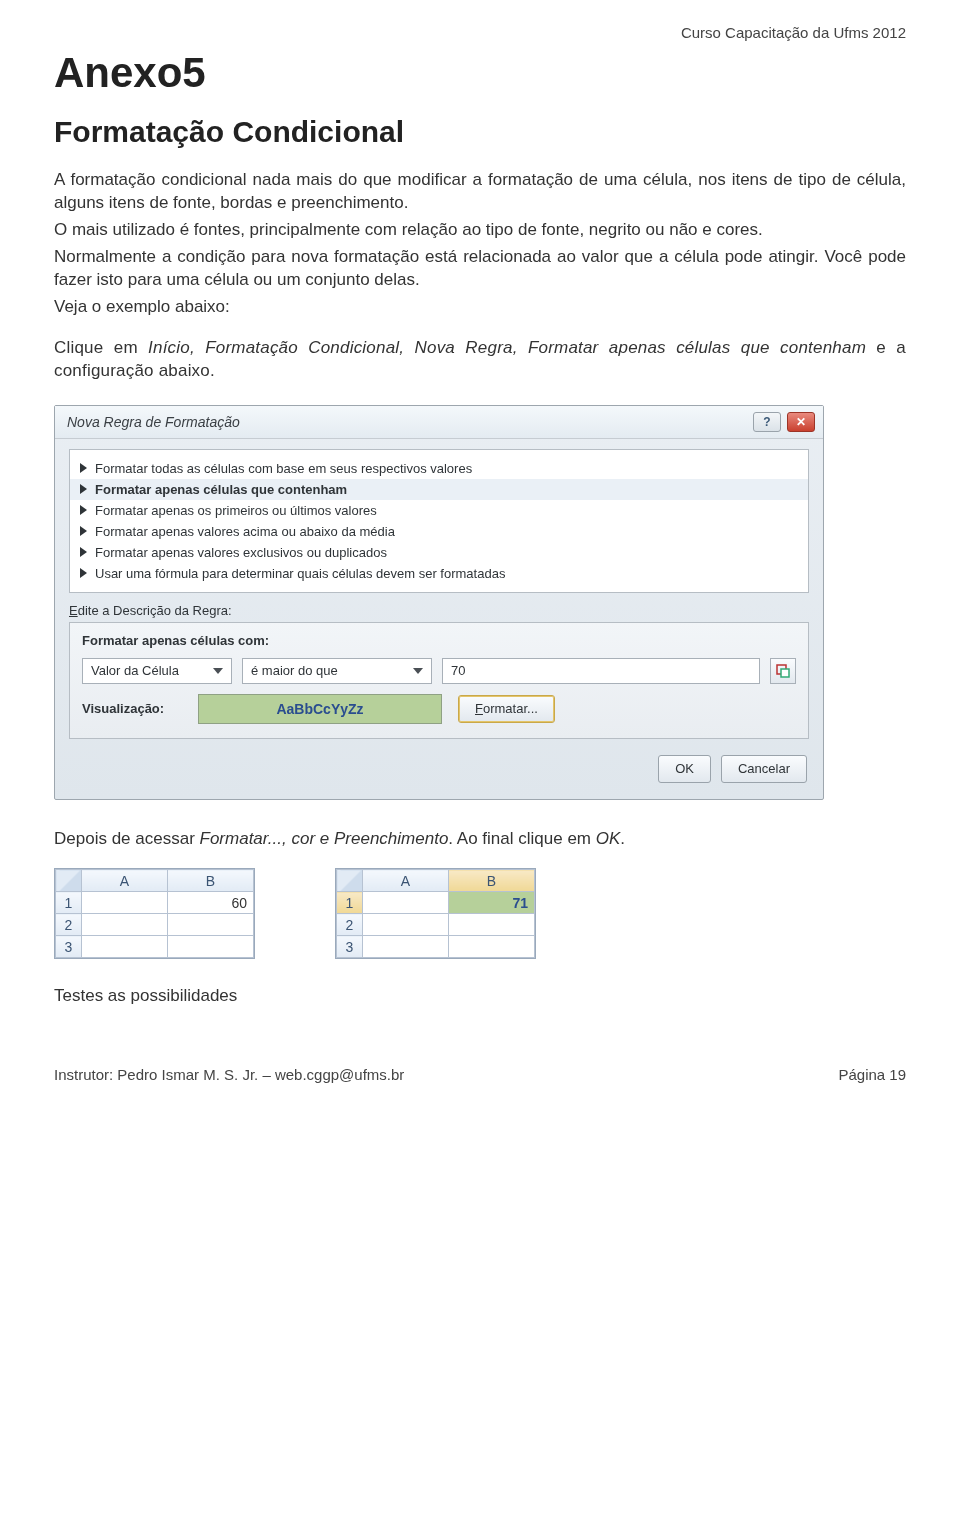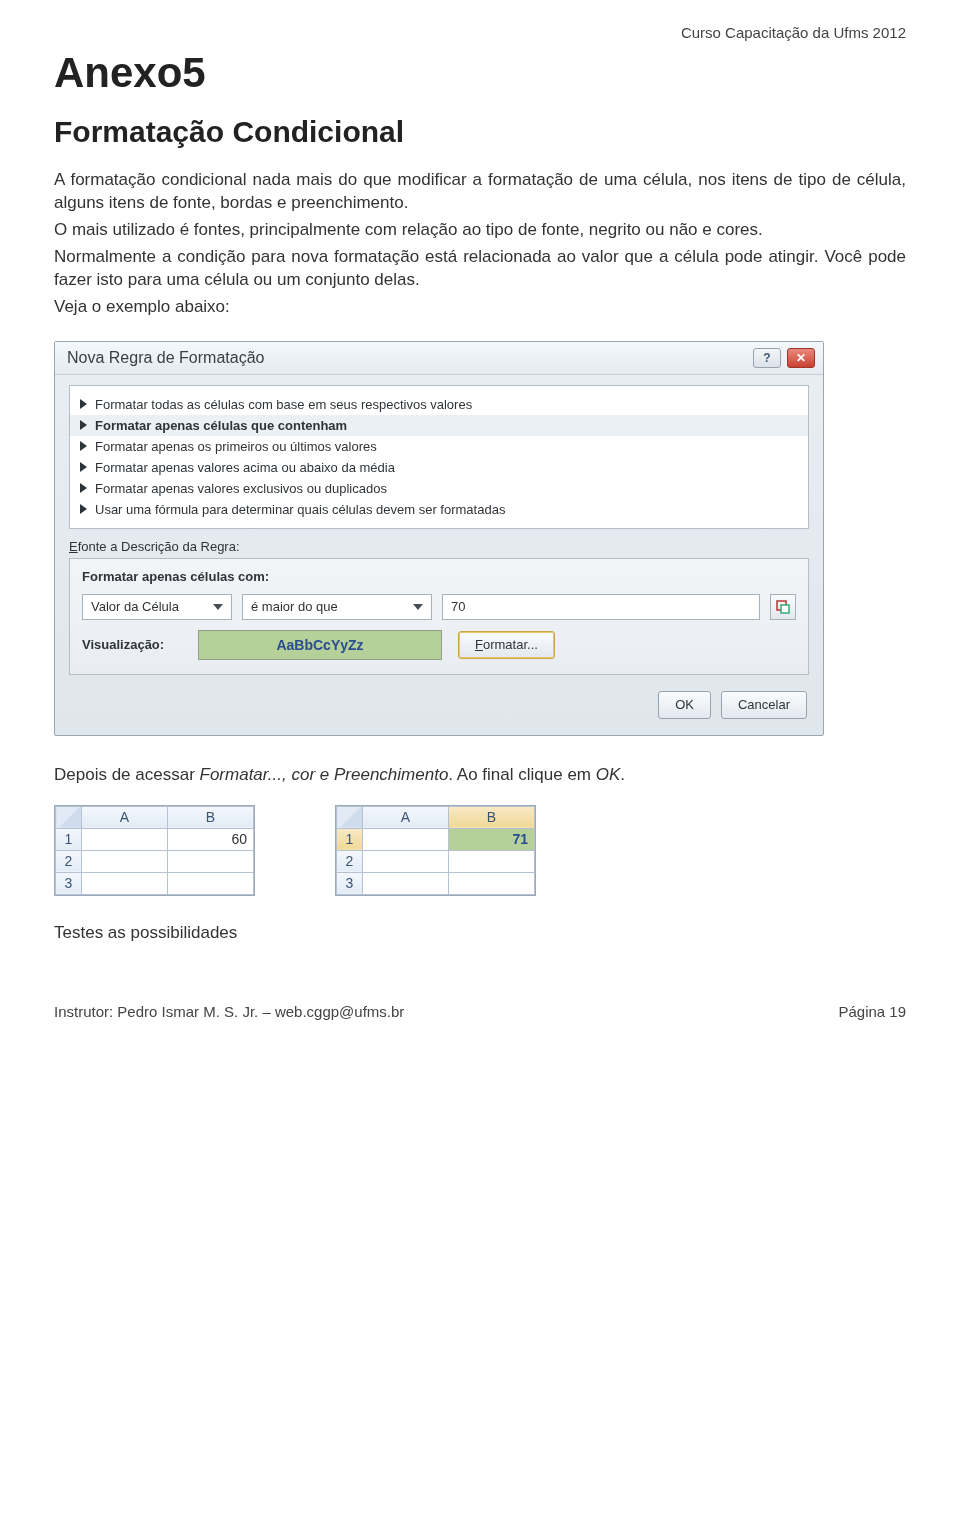--- a/index.html
+++ b/index.html
@@ -54,22 +54,23 @@
   }
   .titlebar {
     display: flex;
     align-items: center;
     justify-content: space-between;
     padding: 6px 8px 6px 12px;
     background: linear-gradient(#f4f8fb, #e4ebf1);
     border-bottom: 1px solid #c6ccd2;
   }
   .titlebar-title {
-    font-size: 16px;
+    font-size: 14px;
     color: #3a3f44;
+    font-style: italic;
   }
   .titlebar-btns { display: flex; gap: 6px; }
   .tb-btn {
     width: 28px; height: 20px;
     border: 1px solid #9aa3ab;
     border-radius: 3px;
     display: flex; align-items: center; justify-content: center;
     font-size: 12px;
   }
   .tb-help { background: linear-gradient(#f3f6f8,#dbe2e8); color:#3c5a78; font-weight:bold; }
@@ -264,20 +265,23 @@
   <h1>Anexo5</h1>
   <h2>Formatação Condicional</h2>
 
   <div class="para-block">
     <p>A formatação condicional nada mais do que modificar a formatação de uma célula, nos itens de tipo de célula, alguns itens de fonte, bordas e preenchimento.</p>
     <p>O mais utilizado é fontes, principalmente com relação ao tipo de fonte, negrito ou não e cores.</p>
     <p>Normalmente a condição para nova formatação está relacionada ao valor que a célula pode atingir. Você pode fazer isto para uma célula ou um conjunto delas.</p>
     <p>Veja o exemplo abaixo:</p>
   </div>
 
+  <p class="spaced">
+    <span>Clique em </span><span class="italic">Início, Formatação Condicional, Nova Regra, Formatar apenas células que contenham</span><span> e a configuração abaixo.</span>
+  </p>
 
   <div class="dialog-wrap">
     <div class="titlebar">
       <div class="titlebar-title">Nova Regra de Formatação</div>
       <div class="titlebar-btns">
         <div class="tb-btn tb-help">?</div>
         <div class="tb-btn tb-close">✕</div>
       </div>
     </div>
     <div class="dialog-body">
@@ -302,21 +306,21 @@
             <span class="tri"></span>
             <span>Formatar apenas valores exclusivos ou duplicados</span>
           </div>
         <div class="rule-item">
             <span class="tri"></span>
             <span>Usar uma fórmula para determinar quais células devem ser formatadas</span>
           </div>
       </div>
 
       <div class="group-label">
-        <span class="underline">E</span><span>fonte a Descrição da Regra:</span>
+        <span class="underline">E</span><span>dite a Descrição da Regra:</span>
       </div>
 
       <div class="subpanel">
         <div class="sub-title">Formatar apenas células com:</div>
         <div class="row">
           <div class="combo combo1">
             <span>Valor da Célula</span>
               <span class="chev"></span>
           </div>
           <div class="combo combo2">

